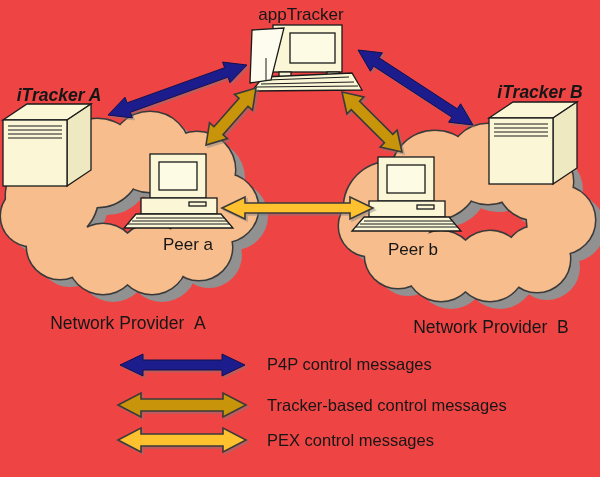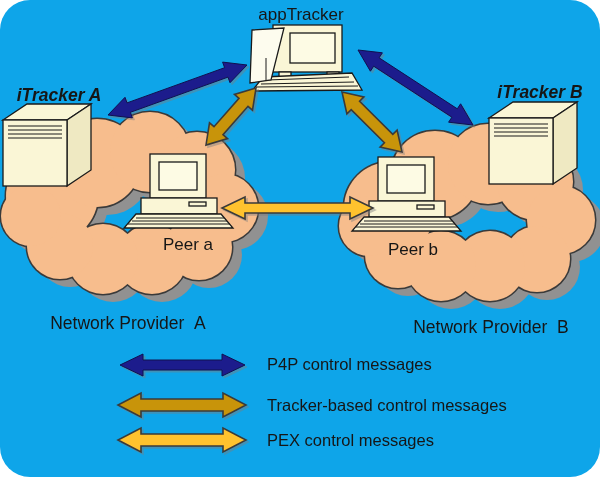--- a/index.html
+++ b/index.html
@@ -1,16 +1,16 @@
 <!DOCTYPE html>
 <html><head>
 <meta charset="utf-8">
 <style>
   html,body{margin:0;padding:0;background:#fff;}
-  .canvas{position:relative;width:600px;height:477px;background:#0ea5e9;overflow:hidden;border-radius:30px;}
+  .canvas{position:relative;width:600px;height:477px;background:#ef4444;overflow:hidden;}
   svg{position:absolute;left:0;top:0;}
   text{font-family:"Liberation Sans","DejaVu Sans",sans-serif;fill:#161616;white-space:pre;}
   .node-label{font-size:17px;}
   .itracker-label{font-size:17.5px;font-weight:bold;font-style:italic;}
   .provider-label{font-size:17.5px;}
   .legend-label{font-size:16.5px;}
   .cloud-stroke{stroke:#3a3a3a;stroke-width:3;}
   .cloud-fill{stroke:none;}
   .machine{stroke:#1a1a1a;stroke-width:1.3;fill:#faf6d6;}
   .machine-side{fill:#efe9c2;}

